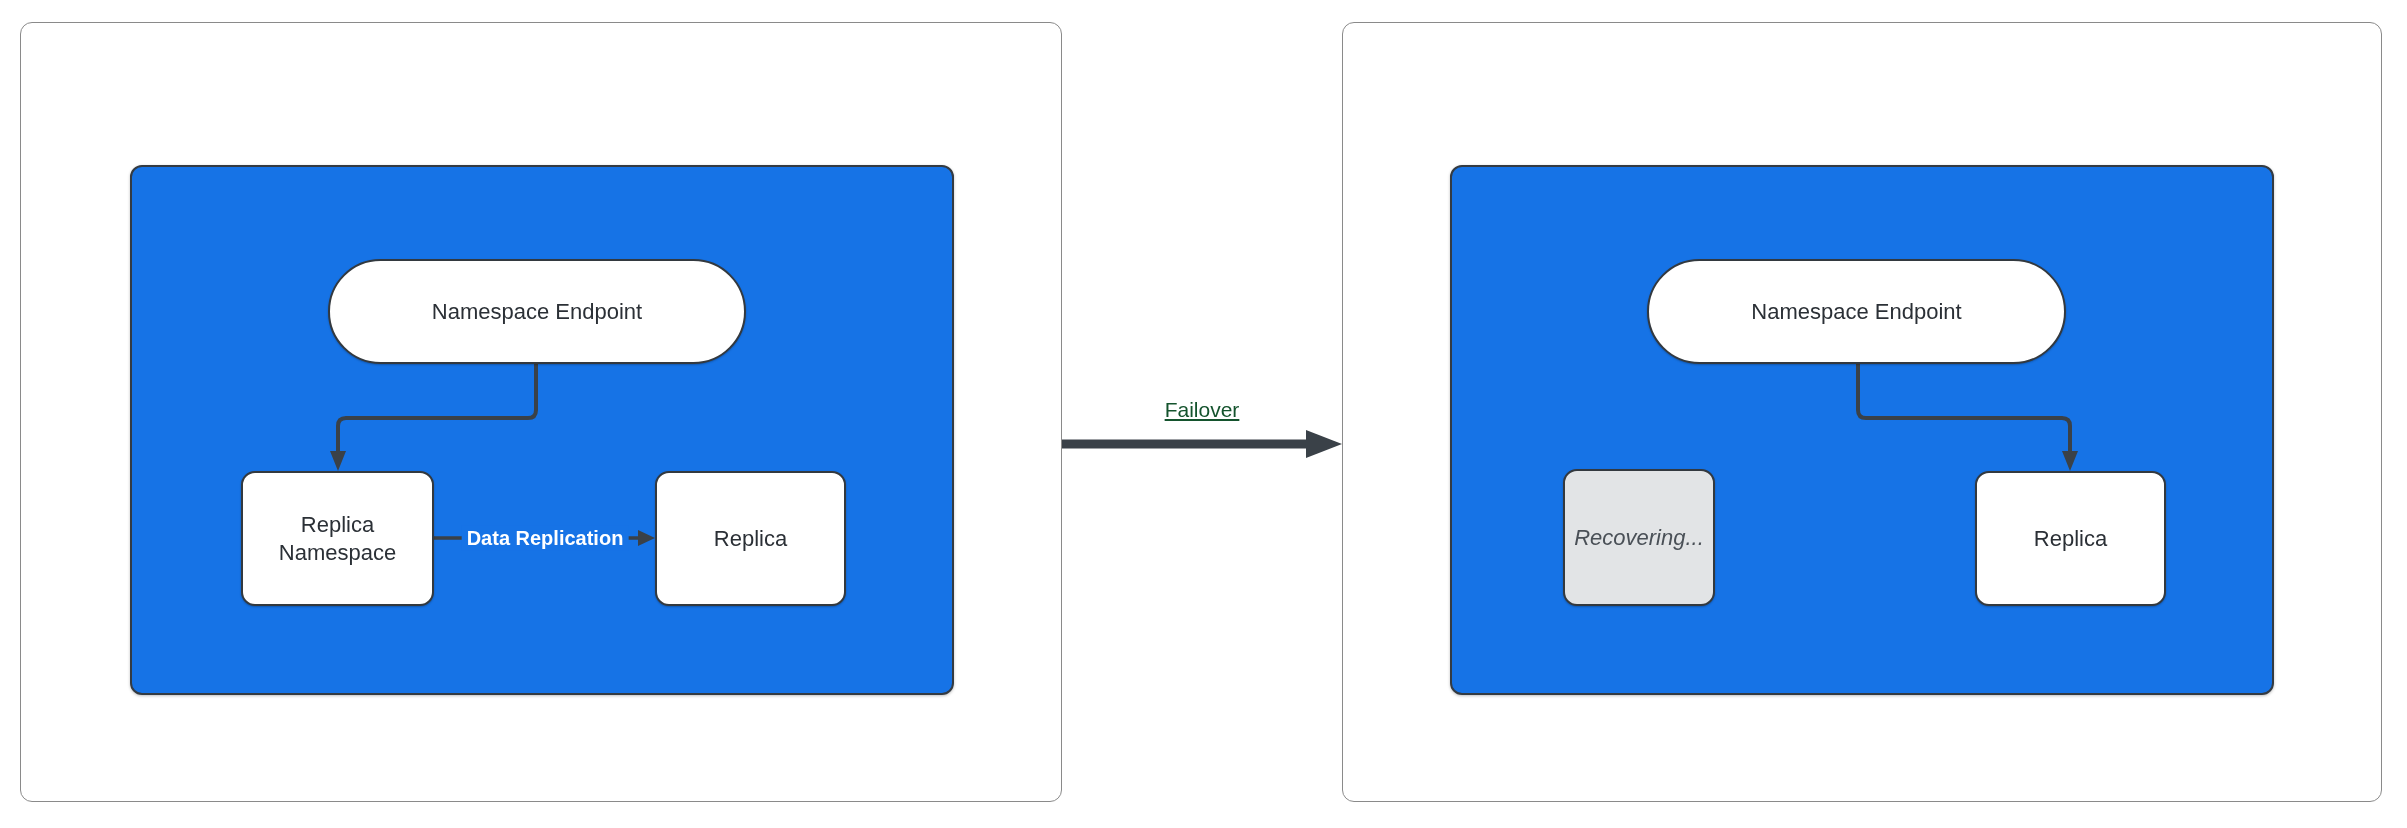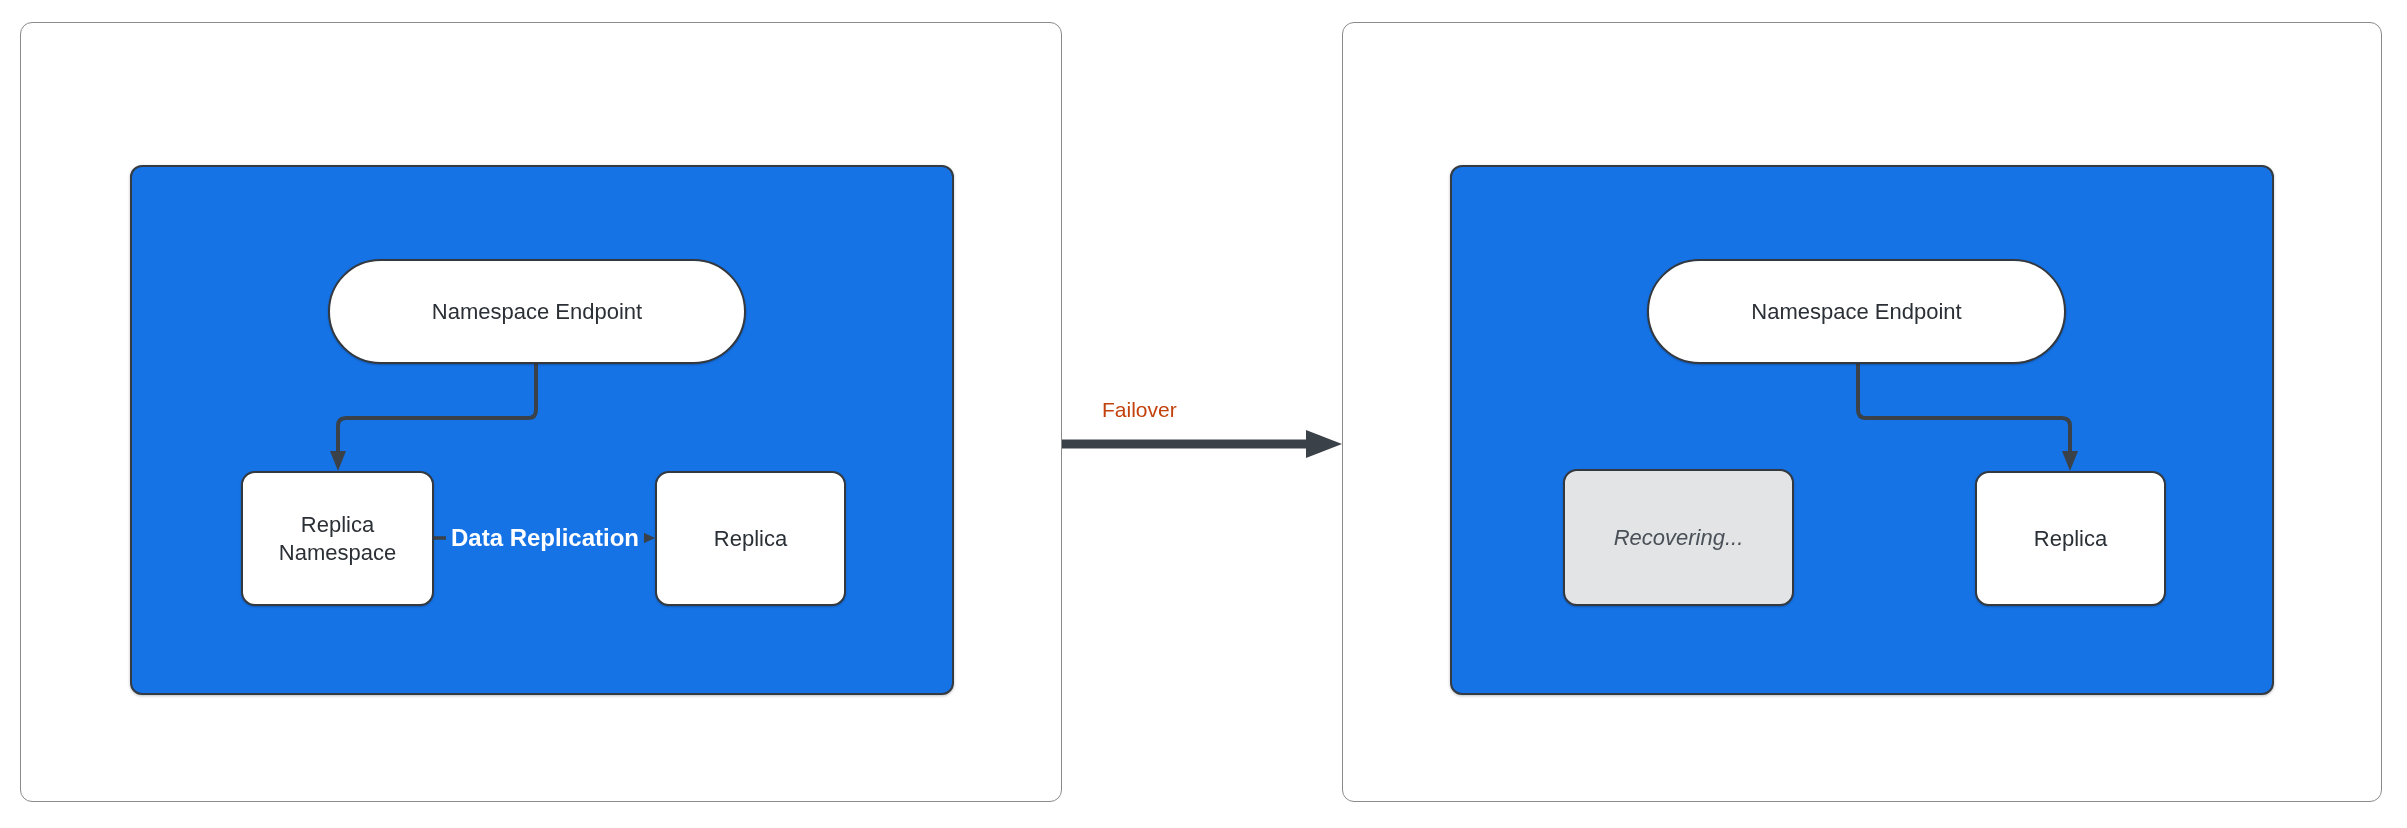--- a/index.html
+++ b/index.html
@@ -42,39 +42,39 @@
     font-size: 22px; color: #2b3036; line-height: 1.25;
     box-shadow: 0 1px 2px rgba(0,0,0,0.25);
     padding: 0 14px;
   }
   .pill { border-radius: 54px; }
   .node-endpoint { left: 196px; top: 92px;  width: 418px; height: 105px; }
   .node-primary  { left: 109px; top: 304px; width: 193px; height: 135px; }
   .node-replica-l{ left: 523px; top: 304px; width: 191px; height: 135px; }
   .node-endpoint-r{ left: 195px; top: 92px; width: 419px; height: 105px; }
   .node-recovering{
-    left: 111px; top: 302px; width: 231px; height: 137px;
+    left: 111px; top: 302px; width: 152px; height: 137px;
     background: #e2e4e6; color: #4a5057; font-style: italic;
   }
   .node-replica-r{ left: 523px; top: 304px; width: 191px; height: 135px; }
   .edge-svg { position: absolute; left: 0; top: 0; pointer-events: none; }
   .repl-label {
     position: absolute; left: 413px; top: 371px;
     transform: translate(-50%, -50%);
     background: #1673e6;
-    color: #ffffff; font-weight: bold; font-size: 24px;
+    color: #ffffff; font-weight: bold; font-size: 20px;
     padding: 1px 5px; white-space: nowrap;
   }
   .failover-overlay {
     position: absolute; left: 0; top: 0; width: 2407px; height: 828px;
     pointer-events: none;
   }
   .failover-label {
     position: absolute; left: 1102px; top: 398px; width: 200px;
-    text-align: left; font-size: 21px; color: #c2410c;
+    text-align: center; font-size: 21px; color: #14532d; text-decoration: underline;
   }
 </style>
 </head>
 <body>
 
 <div class="panel panel-left">
 
   <div class="blue-box blue-left">
     <svg class="edge-svg" width="824" height="530" viewBox="0 0 824 530">
 

